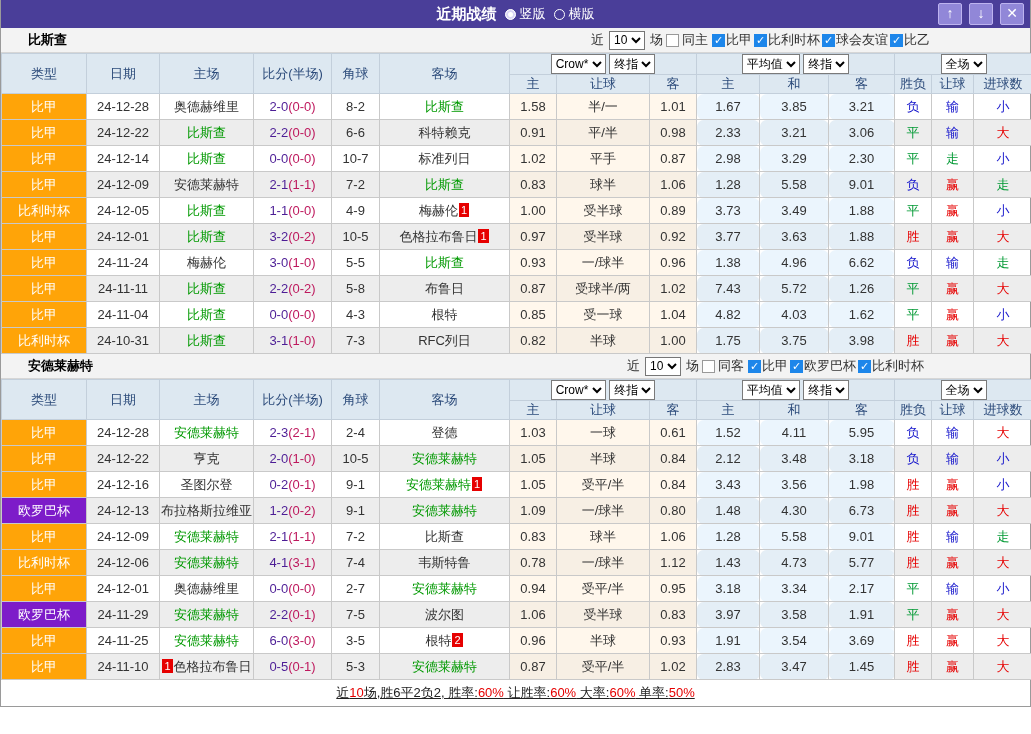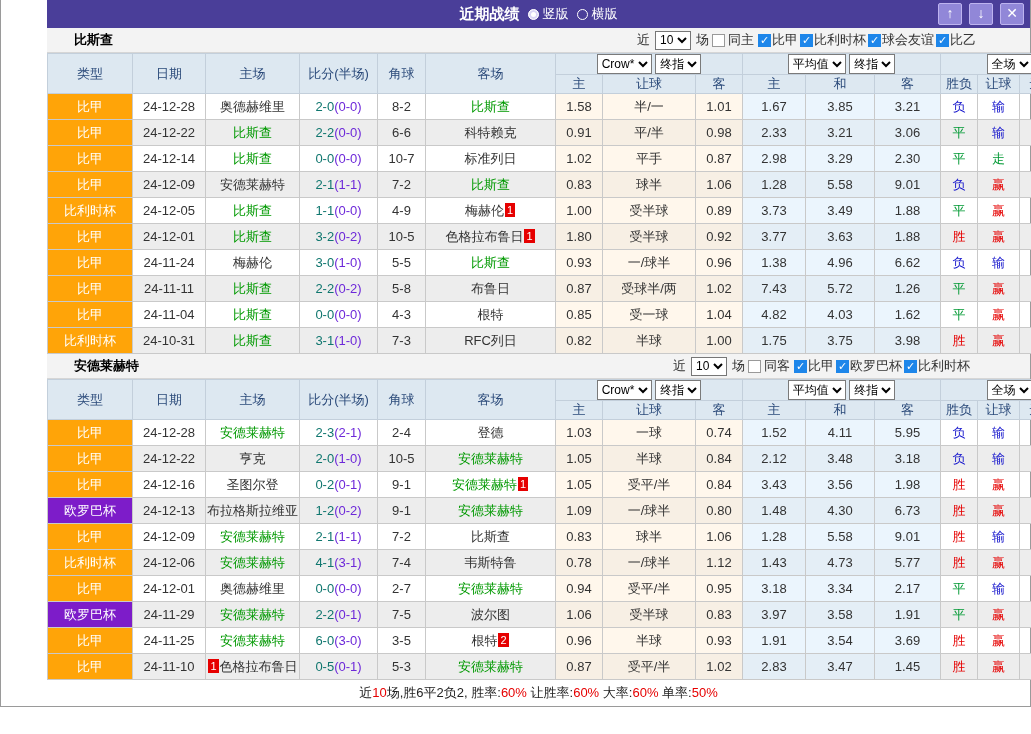--- a/index.html
+++ b/index.html
@@ -2,21 +2,21 @@
 <html><head>
 <meta charset="utf-8">
 <style>
   * { box-sizing: border-box; margin: 0; padding: 0; }
   body {
     width: 1031px;
     font-family: "Liberation Sans", "DejaVu Sans", sans-serif;
     background: #fff;
     color: #333;
   }
-  .widget { width: 1031px; border: 1px solid #9a9a9a; border-top: none; padding-left: 46px; }
+  .widget { width: 1031px; border: 1px solid #9a9a9a; border-top: none; }
 
   
   .titlebar {
     position: relative; height: 28px; background: #4a3e99;
     display: flex; align-items: center; justify-content: center;
   }
   .title-group { display: flex; align-items: center; gap: 8px; }
   .title { color: #fff; font-weight: bold; font-size: 15px; }
   .radio-wrap { display: flex; align-items: center; gap: 4px; color: #fff; font-size: 13px; }
   .radio {
@@ -61,37 +61,37 @@
   .hrow1 th { height: 21px; }
   .hrow2 th { height: 19px; }
   thead th[rowspan] { height: 40px; }
   .ddth select { height: 20px; font-size: 12px; border: 1px solid #7a7a7a; background: #fff; color: #000; }
   tbody td { height: 26px; }
   tbody tr:nth-child(even) { background: #ededed; }
   td.type { color: #fff; }
   td.type.orange { background: #ffa408; }
   td.type.purple { background: #7d1cc9; }
   td.asian { background: rgba(255, 240, 221, 0.55); }
-  td.euro  { background: rgba(222, 239, 252, 0.6); }
-  .sm { color: #0f766e; }
-  .sh { color: #6d28d9; }
+  td.euro  { background: rgba(222, 239, 252, 0.6); border-radius: 7px; }
+  .sm { color: #4c1d95; }
+  .sh { color: #be185d; }
   .focus { color: #009900; }
   .rank {
     display: inline-block; background: #e60000; color: #fff; font-size: 11px;
     line-height: 14px; min-width: 9px; padding: 0 2px; margin: 0 1px; vertical-align: 1px;
   }
   .res.r { color: #e60000; } .res.g { color: #009933; } .res.b { color: #1515cc; }
 
   
   .summary {
     height: 26px; line-height: 25px; text-align: center; font-size: 13px;
     color: #222; background: #fff; border-bottom: 1px solid #b5b5b5;
   }
   .summary .red { color: #e60000; }
-  .section-last .summary { border-bottom: none; }
+  .section-last .summary { border-bottom: none; text-decoration: underline; }
 </style>
 </head>
 <body>
 
 <div class="widget">
 
   <div class="titlebar">
     <div class="title-group">
       <span class="title">近期战绩</span>
       <span class="radio-wrap">
@@ -269,21 +269,21 @@
     <td class="res r">赢</td>
     <td class="res b">小</td>
   </tr>
           <tr>
     <td class="type orange">比甲</td>
     <td>24-12-01</td>
     <td><span class="focus">比斯查</span></td>
     <td><span class="sm">3-2</span><span class="sh">(0-2)</span></td>
     <td>10-5</td>
     <td><span class="">色格拉布鲁日</span><span class="rank">1</span></td>
-    <td class="asian">1.80</td>
+    <td class="asian">0.97</td>
     <td class="asian">受半球</td>
     <td class="asian">0.92</td>
     <td class="euro">3.77</td>
     <td class="euro">3.63</td>
     <td class="euro">1.88</td>
     <td class="res r">胜</td>
     <td class="res r">赢</td>
     <td class="res r">大</td>
   </tr>
           <tr>
@@ -432,21 +432,21 @@
       <tbody>
           <tr>
     <td class="type orange">比甲</td>
     <td>24-12-28</td>
     <td><span class="focus">安德莱赫特</span></td>
     <td><span class="sm">2-3</span><span class="sh">(2-1)</span></td>
     <td>2-4</td>
     <td><span class="">登德</span></td>
     <td class="asian">1.03</td>
     <td class="asian">一球</td>
-    <td class="asian">0.74</td>
+    <td class="asian">0.61</td>
     <td class="euro">1.52</td>
     <td class="euro">4.11</td>
     <td class="euro">5.95</td>
     <td class="res b">负</td>
     <td class="res b">输</td>
     <td class="res r">大</td>
   </tr>
           <tr>
     <td class="type orange">比甲</td>
     <td>24-12-22</td>

